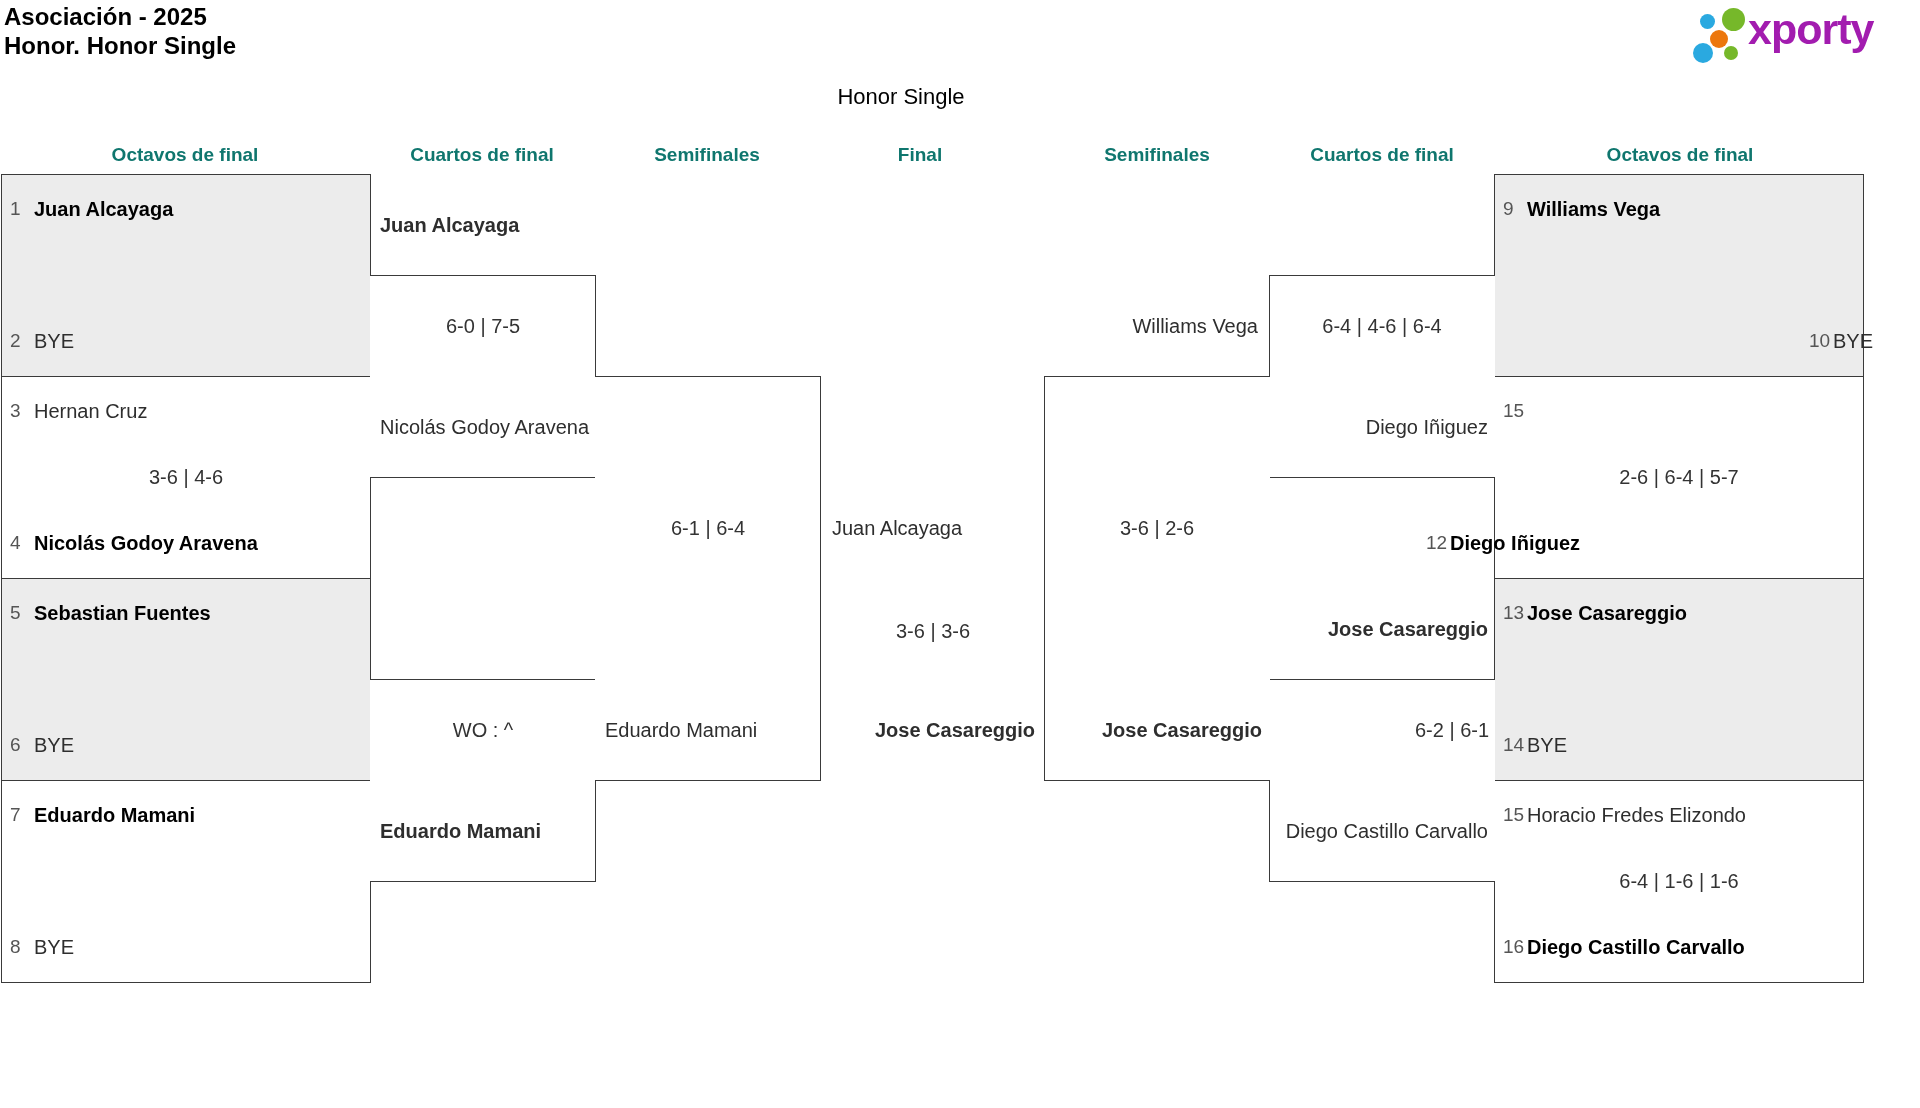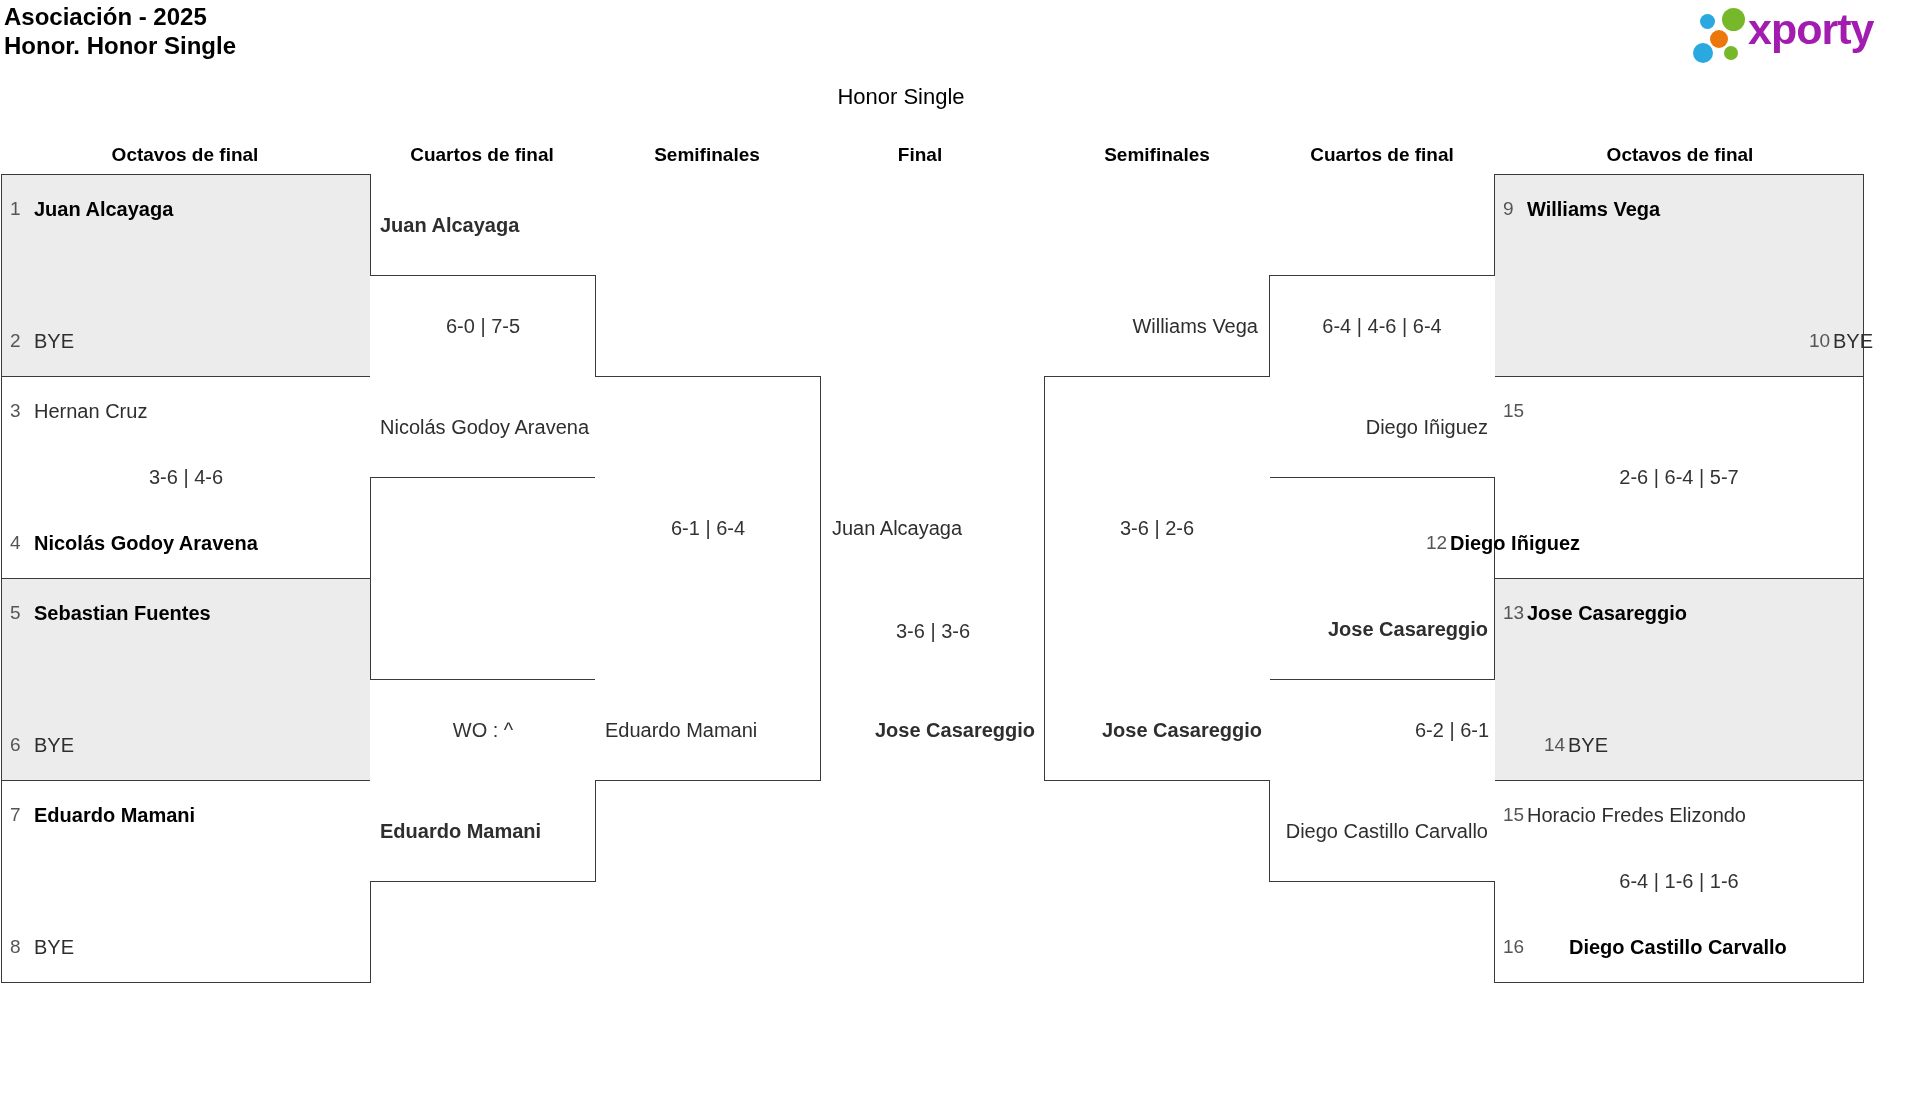--- a/index.html
+++ b/index.html
@@ -3,21 +3,21 @@
 <meta charset="utf-8">
 <style>
   html,body{margin:0;padding:0;background:#fff;}
   body{width:1920px;height:1108px;position:relative;overflow:hidden;
        font-family:"Liberation Sans",sans-serif;color:#222;}
   .abs{position:absolute;}
 
   
   .page-title{left:4px;top:2px;font-size:24px;font-weight:bold;line-height:29px;color:#000;white-space:pre;}
   .bracket-title{left:791px;top:84px;width:220px;text-align:center;font-size:22px;font-weight:500;color:#000;}
-  .round-header{top:144px;width:220px;text-align:center;font-size:19px;font-weight:600;color:#000000;}
+  .round-header{top:144px;width:220px;text-align:center;font-size:19px;font-weight:600;color:#0f766e;}
 
   
   .logo-dot{border-radius:50%;}
   .logo-text{left:1748px;top:5px;font-size:43px;font-weight:bold;letter-spacing:-1px;color:#a21caf;}
 
   
   .box{box-sizing:border-box;border:1px solid #3a3a3a;background:#fff;}
   .box.gray{background:#ececec;}
   .box.no-left{border-left:none;}
   .box.no-right{border-right:none;}
@@ -120,29 +120,29 @@
   <span class="pname"></span>
 </div>
 <div class="abs player-row" style="left:1417px;top:530px;width:370px;">
   <span class="seed">12</span>
   <span class="pname winner">Diego Iñiguez</span>
 </div>
 <div class="abs player-row" style="left:1494px;top:600px;width:370px;">
   <span class="seed">13</span>
   <span class="pname winner">Jose Casareggio</span>
 </div>
-<div class="abs player-row" style="left:1535px;top:732px;width:370px;">
+<div class="abs player-row" style="left:1494px;top:732px;width:370px;">
   <span class="seed">14</span>
   <span class="pname">BYE</span>
 </div>
 <div class="abs player-row" style="left:1494px;top:802px;width:370px;align-items:center;">
   <span class="seed">15</span>
   <span class="pname">Horacio Fredes Elizondo</span>
 </div>
-<div class="abs player-row" style="left:1494px;top:934px;width:370px;gap:42px;">
+<div class="abs player-row" style="left:1494px;top:934px;width:370px;">
   <span class="seed">16</span>
   <span class="pname winner">Diego Castillo Carvallo</span>
 </div>
 
 <div class="abs score" style="left:1px;top:464px;width:370px;">3-6 | 4-6</div>
 <div class="abs score" style="left:1494px;top:464px;width:370px;">2-6 | 6-4 | 5-7</div>
 <div class="abs score" style="left:1494px;top:868px;width:370px;">6-4 | 1-6 | 1-6</div>
 <div class="abs score" style="left:370px;top:313px;width:226px;">6-0 | 7-5</div>
 <div class="abs score" style="left:370px;top:717px;width:226px;">WO : ^</div>
 <div class="abs score" style="left:595px;top:515px;width:226px;">6-1 | 6-4</div>

